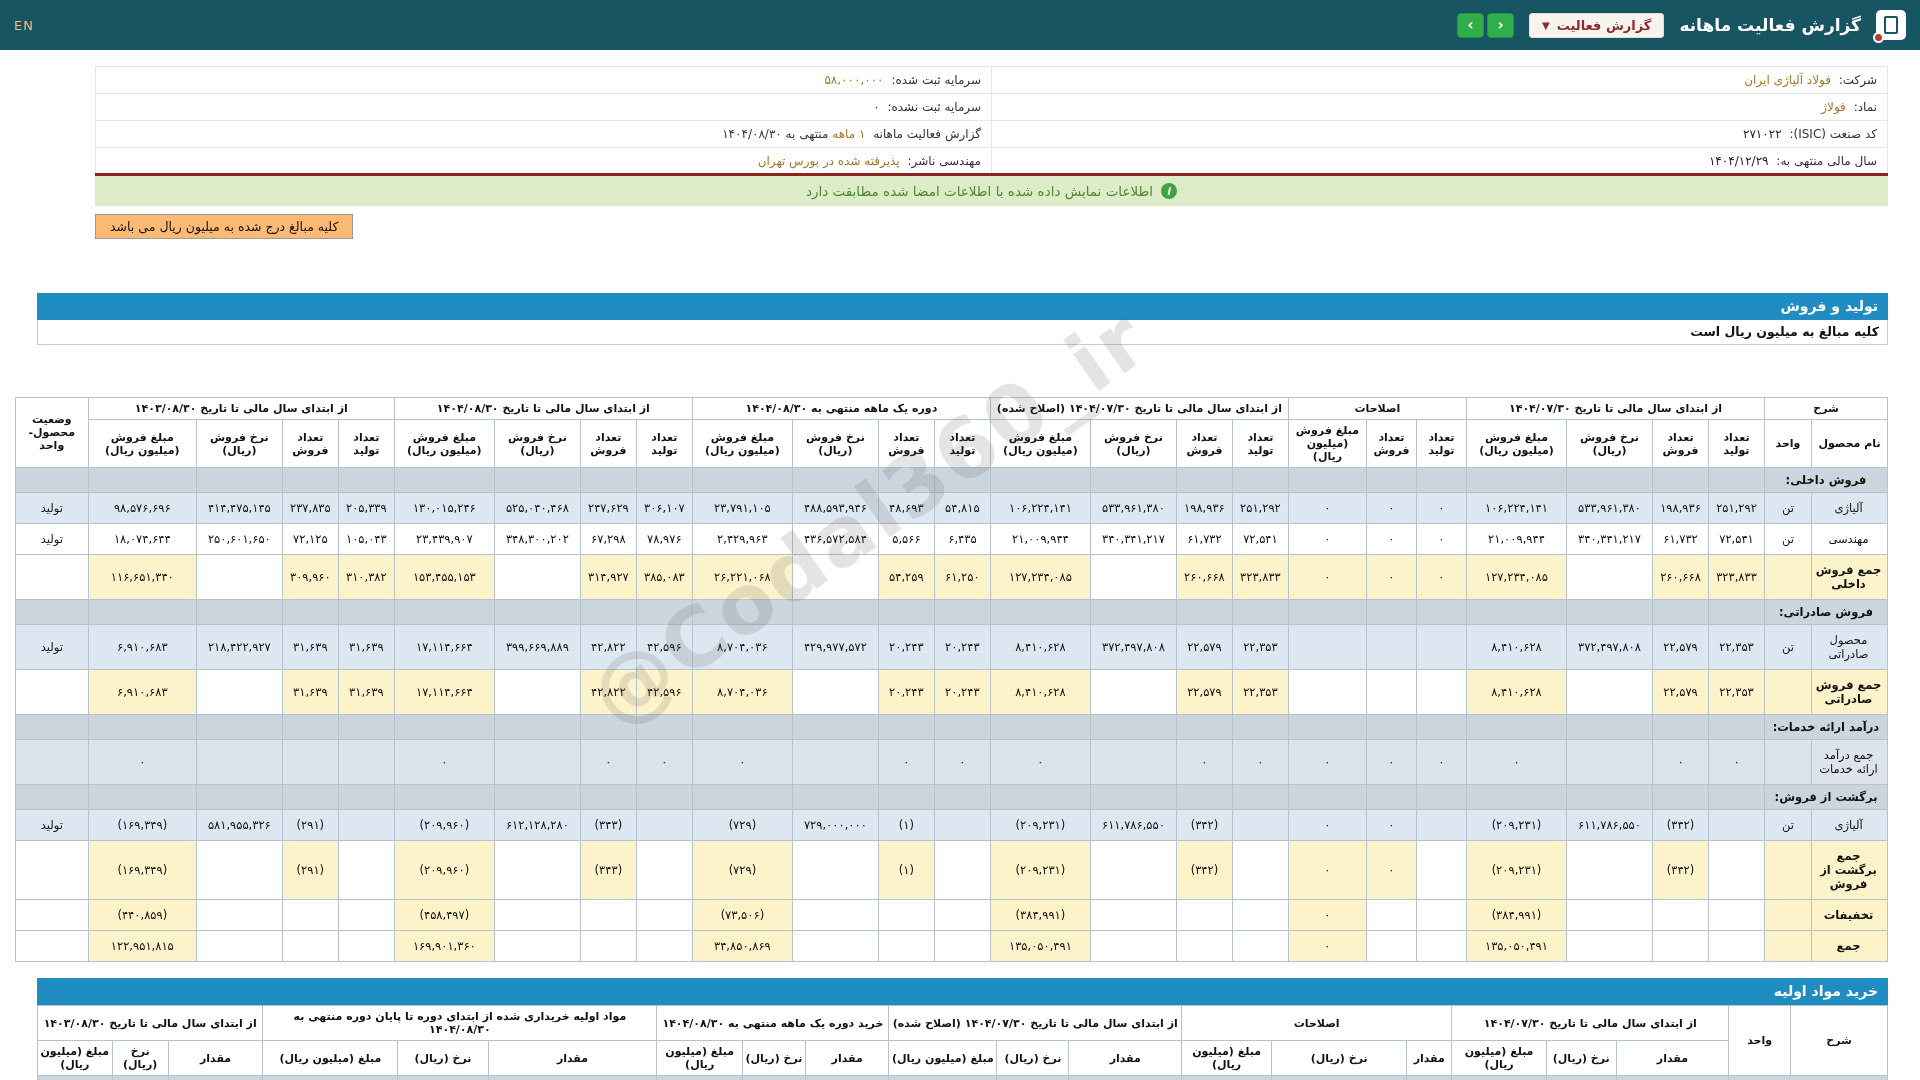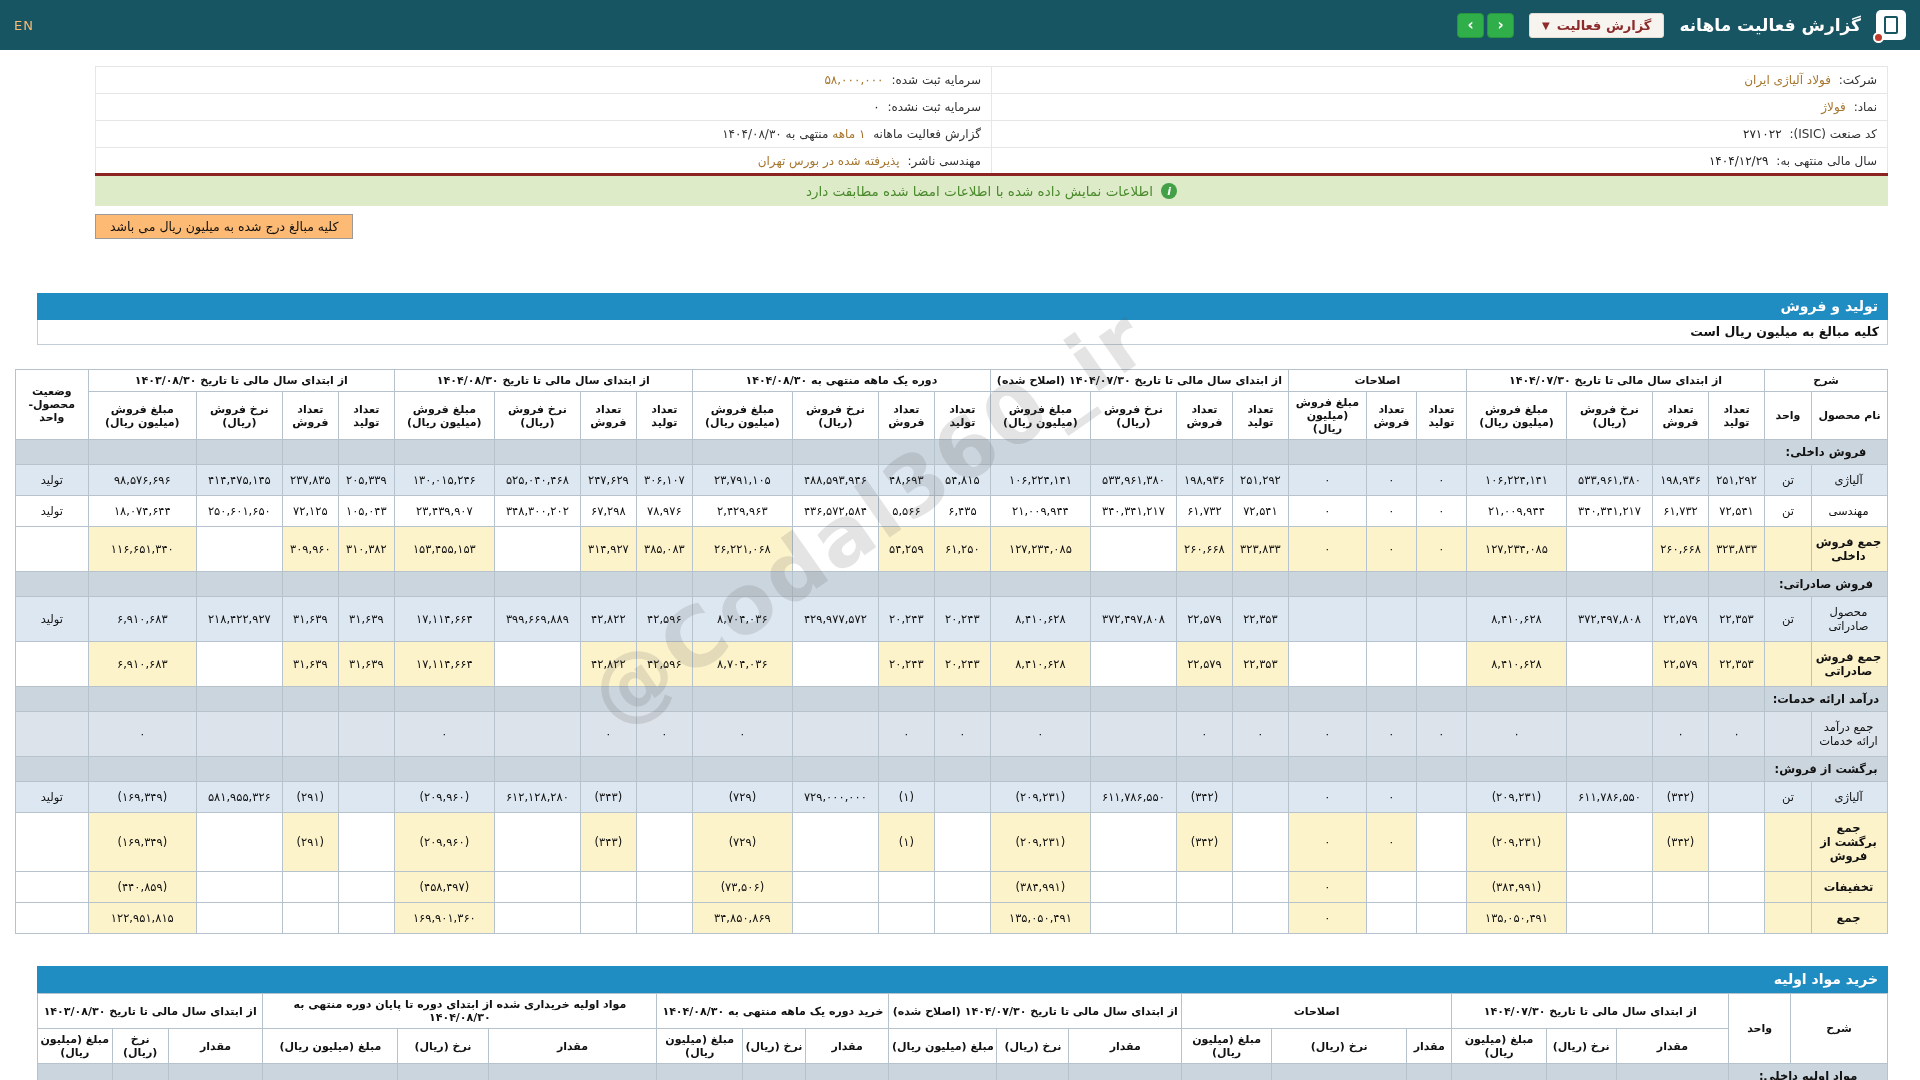--- a/index.html
+++ b/index.html
@@ -39,37 +39,37 @@
     font-weight:bold;font-style:italic;display:inline-flex;align-items:center;justify-content:center;flex:none;}
 
   .note-wrap{margin:8px 32px 0 95px;text-align:left;}
   .note-box{display:inline-block;direction:rtl;border:1px solid #9a9a9a;background:#fdba74;
     padding:4px 14px;font-size:12.5px;}
 
   
   .main-area{margin:54px 32px 0 37px;position:relative;z-index:1;}
   .blue-bar{background:#1f8dc2;color:#fff;font-weight:bold;font-size:14px;height:27px;line-height:27px;padding:0 10px;}
   .million-row{border:1px solid #c2cdd5;border-top:none;background:#fff;font-weight:bold;font-size:12.5px;
-    height:25px;line-height:23px;padding:0 8px;margin-bottom:24px;text-align:right;}
+    height:25px;line-height:23px;padding:0 8px;margin-bottom:52px;text-align:right;}
   .data-table{width:100%;border-collapse:collapse;table-layout:fixed;background:#fff;}
   .data-table th,.data-table td{border:1px solid #b6c3cd;}
   .data-table th{font-size:11px;font-weight:bold;padding:4px 2px;text-align:center;vertical-align:middle;background:#fff;}
   .data-table td{font-size:11.5px;padding:8px 3px;text-align:center;white-space:nowrap;overflow:hidden;}
   #materials-table td{padding:6px 3px;}
   .name-cell{text-align:right;padding-right:5px !important;white-space:normal !important;}
   .sec-label{text-align:right;font-weight:bold;padding:5px 6px !important;}
   .num{direction:ltr;unicode-bidi:isolate;}
   .r-section td{background:#cbd5de;padding:5px 3px;}
   .r-data td{background:#dde7f1;}
   .r-alt td{background:#ffffff;}
   .r-total td{background:#fdf3cb;}
   .r-total td.blank{background:#fff;}
   .r-total .name-cell{font-weight:bold;}
   .r-service td{background:#dde3ea;}
-  .mt{margin-top:32px;}
+  .mt{margin-top:16px;}
 
   .watermark{position:absolute;top:470px;left:540px;transform:rotate(-35deg);font-size:82px;
     font-weight:bold;letter-spacing:3px;color:rgba(90,90,90,0.16);direction:ltr;pointer-events:none;z-index:4;}
 </style>
 </head>
 <body>
 
 <header class="topbar">
   <div class="tb-right">
     <div class="report-icon">

